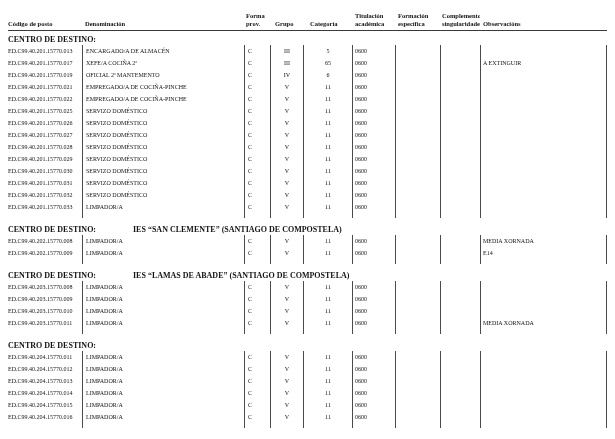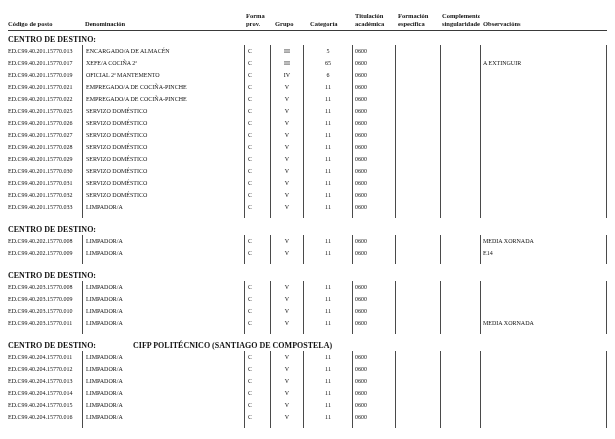--- a/index.html
+++ b/index.html
@@ -276,20 +276,21 @@
       <div class="c bl"></div>
       <div class="c bl"></div>
       <div class="c bl"></div>
       <div class="c bl"></div>
       <div class="c bl br"></div>
     </div>
   </div>
       <div class="section">
     <div class="sechead">
       <span class="seclabel">CENTRO DE DESTINO:</span>
+      <span class="secname">IES “SAN CLEMENTE” (SANTIAGO DE COMPOSTELA)</span>
     </div>
     <div class="secrows">
           <div class="grid9 row">
     <div class="c">ED.C99.40.202.15770.008</div>
     <div class="c bl pl3">LIMPADOR/A</div>
     <div class="c bl pl3">C</div>
     <div class="c bl center">V</div>
     <div class="c bl center">11</div>
     <div class="c bl pl2">0600</div>
     <div class="c bl"></div>
@@ -316,20 +317,21 @@
       <div class="c bl"></div>
       <div class="c bl"></div>
       <div class="c bl"></div>
       <div class="c bl"></div>
       <div class="c bl br"></div>
     </div>
   </div>
       <div class="section">
     <div class="sechead">
       <span class="seclabel">CENTRO DE DESTINO:</span>
+      <span class="secname">IES “LAMAS DE ABADE” (SANTIAGO DE COMPOSTELA)</span>
     </div>
     <div class="secrows">
           <div class="grid9 row">
     <div class="c">ED.C99.40.203.15770.008</div>
     <div class="c bl pl3">LIMPADOR/A</div>
     <div class="c bl pl3">C</div>
     <div class="c bl center">V</div>
     <div class="c bl center">11</div>
     <div class="c bl pl2">0600</div>
     <div class="c bl"></div>
@@ -378,21 +380,20 @@
       <div class="c bl"></div>
       <div class="c bl"></div>
       <div class="c bl"></div>
       <div class="c bl"></div>
       <div class="c bl br"></div>
     </div>
   </div>
       <div class="section">
     <div class="sechead">
       <span class="seclabel">CENTRO DE DESTINO:</span>
-      <span class="secname">CIFP POLITÉCNICO (SANTIAGO DE COMPOSTELA)</span>
     </div>
     <div class="secrows">
           <div class="grid9 row">
     <div class="c">ED.C99.40.204.15770.011</div>
     <div class="c bl pl3">LIMPADOR/A</div>
     <div class="c bl pl3">C</div>
     <div class="c bl center">V</div>
     <div class="c bl center">11</div>
     <div class="c bl pl2">0600</div>
     <div class="c bl"></div>

